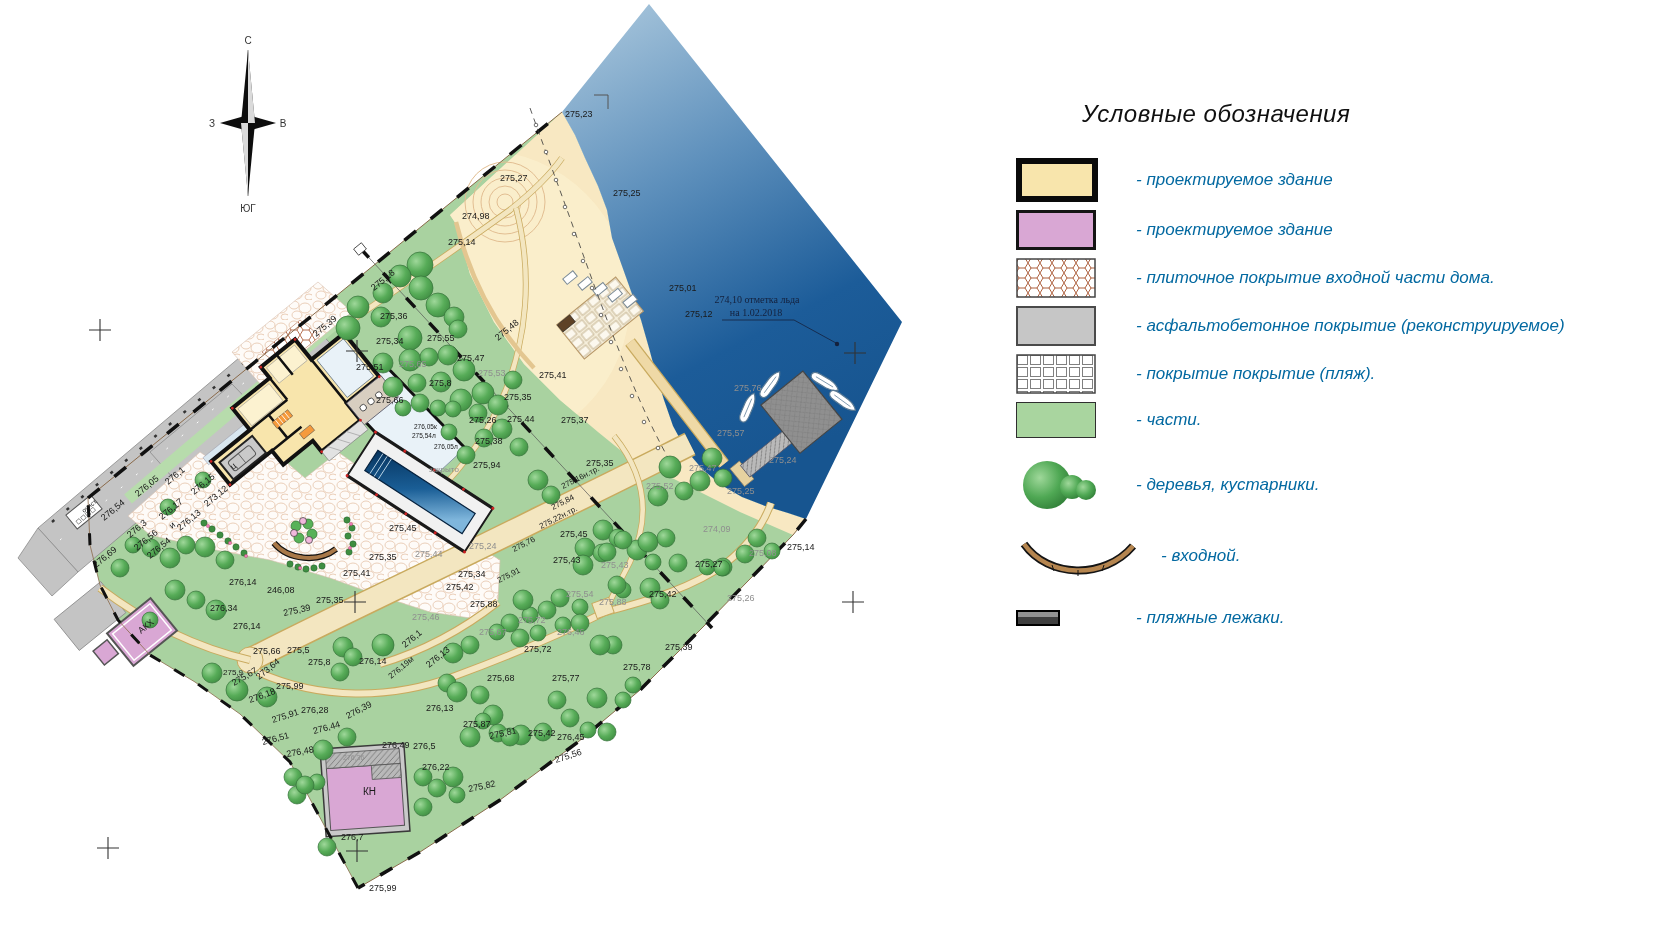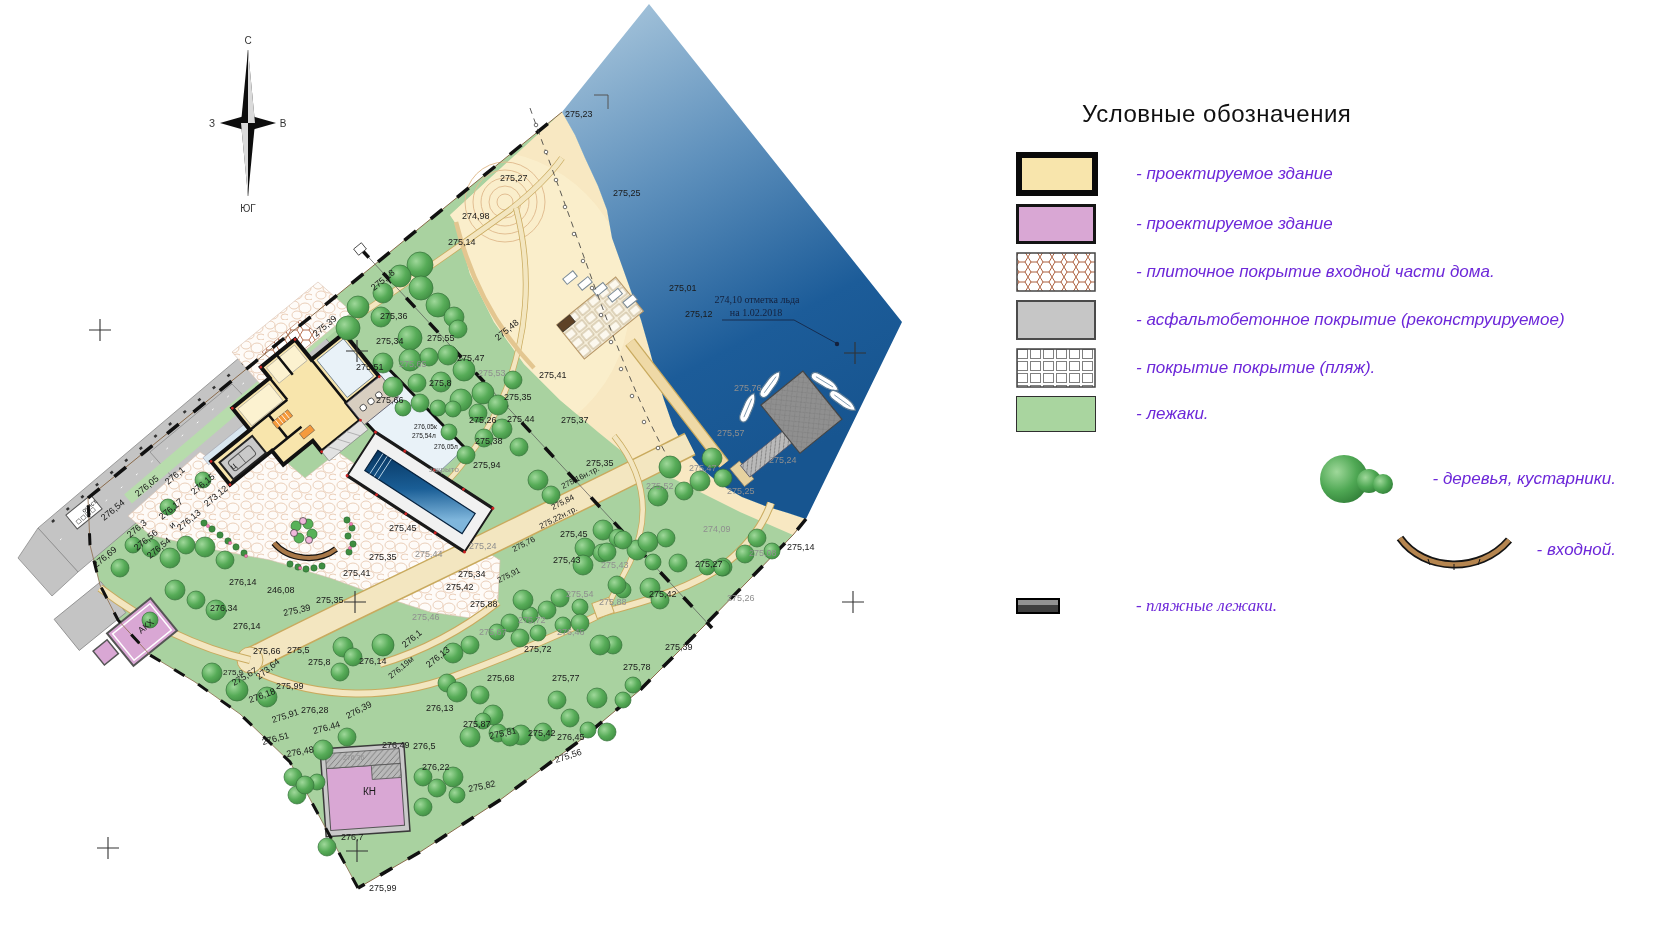--- a/index.html
+++ b/index.html
@@ -5,26 +5,26 @@
   html,body{margin:0;padding:0;background:#fff;width:1680px;height:945px;overflow:hidden;
     font-family:"Liberation Sans",sans-serif;}
   .stage{position:relative;width:1680px;height:945px;background:#fff;}
   #plan{position:absolute;left:0;top:0;}
   .map-label{font-family:"Liberation Sans",sans-serif;fill:#1a1a1a;}
   .map-label.gray{fill:#8f8f8f;}
   .ice-note{font-family:"Liberation Serif",serif;font-size:10px;fill:#14213d;}
   .compass-letter{font-family:"Liberation Sans",sans-serif;font-size:10px;fill:#333;}
   
   .legend{position:absolute;left:1016px;top:100px;width:600px;}
-  .legend-title{font-size:24px;color:#101010;margin:0 0 24px 66px;letter-spacing:.5px;}
+  .legend-title{font-style:italic;font-size:24px;color:#101010;margin:0 0 30px 66px;letter-spacing:.5px;}
   .legend-row{display:flex;align-items:center;margin-bottom:8px;}
-  .legend-row.gap-lg{margin-top:16px;justify-content:flex-end;}
-  .legend-row.gap-xl{margin-top:22px;font-family:Liberation Serif, serif;}
+  .legend-row.gap-lg{margin-top:16px;}
+  .legend-row.gap-xl{margin-top:28px;}
   .sw-wrap{flex:0 0 100px;display:flex;align-items:center;}
-  .legend-label{font-style:italic;font-size:17px;color:#6d28d9;margin-left:20px;white-space:nowrap;}
+  .legend-label{font-style:italic;font-size:17px;color:#0369a1;margin-left:20px;white-space:nowrap;}
   .sw{box-sizing:border-box;display:block;}
   .sw-new_building{width:82px;height:44px;background:#F8E5AC;border:6px solid #0a0a0a;}
   .sw-exist_building{width:80px;height:40px;background:#D9A7D4;border:3.5px solid #141414;}
   .sw-asphalt{width:80px;height:40px;background:#C6C6C6;border:2px solid #4a4a4a;}
   .sw-lawn{width:80px;height:36px;background:#A9D59F;border:1.5px solid #2f2f2f;}
   .sw-pool{width:80px;height:34px;background:linear-gradient(90deg,#16598F,#A9D3EA);border:1.5px solid #2f2f2f;}
   .sw-loungers{width:44px;height:16px;background:linear-gradient(180deg,#929292 0 5px,#3f3f3f 5px);border:2px solid #000;}
 </style>
 </head>
 <body>
@@ -650,21 +650,21 @@
               </defs>
               <rect x="1" y="1" width="78" height="38" fill="url(#lbt)" stroke="#444" stroke-width="1.5"></rect>
             </svg>
           </span>
           <span class="legend-label">- покрытие покрытие (пляж).</span>
         </div>
         <div class="legend-row">
           <span class="sw-wrap">
             <span class="sw sw-lawn"></span>
           </span>
-          <span class="legend-label">- лежаки.</span>
+          <span class="legend-label">- части.</span>
         </div>
         <div class="legend-row gap-lg">
           <span class="sw-wrap">
             <svg class="sw" width="95" height="62">
               <defs>
                 <radialGradient id="ltg" cx="0.35" cy="0.35" r="0.75">
                   <stop offset="0" stop-color="#9FD89A"></stop>
                   <stop offset="0.55" stop-color="#4FA854"></stop>
                   <stop offset="1" stop-color="#2F7C36"></stop>
                 </radialGradient>

